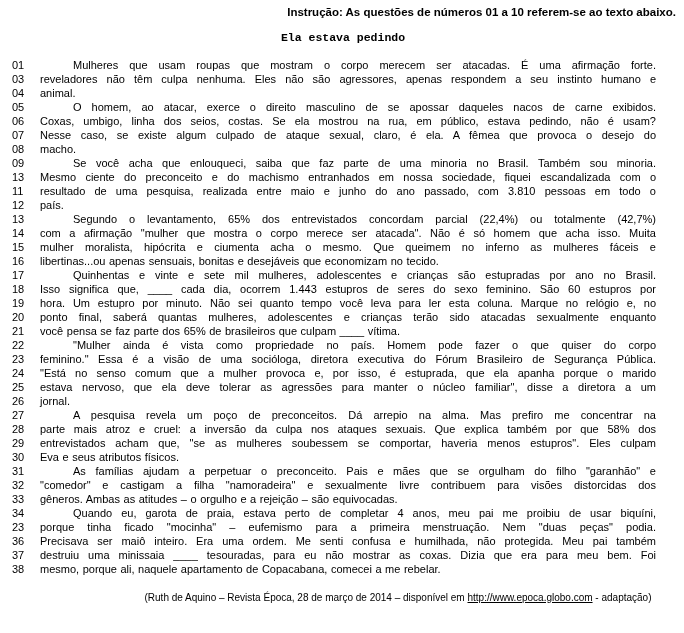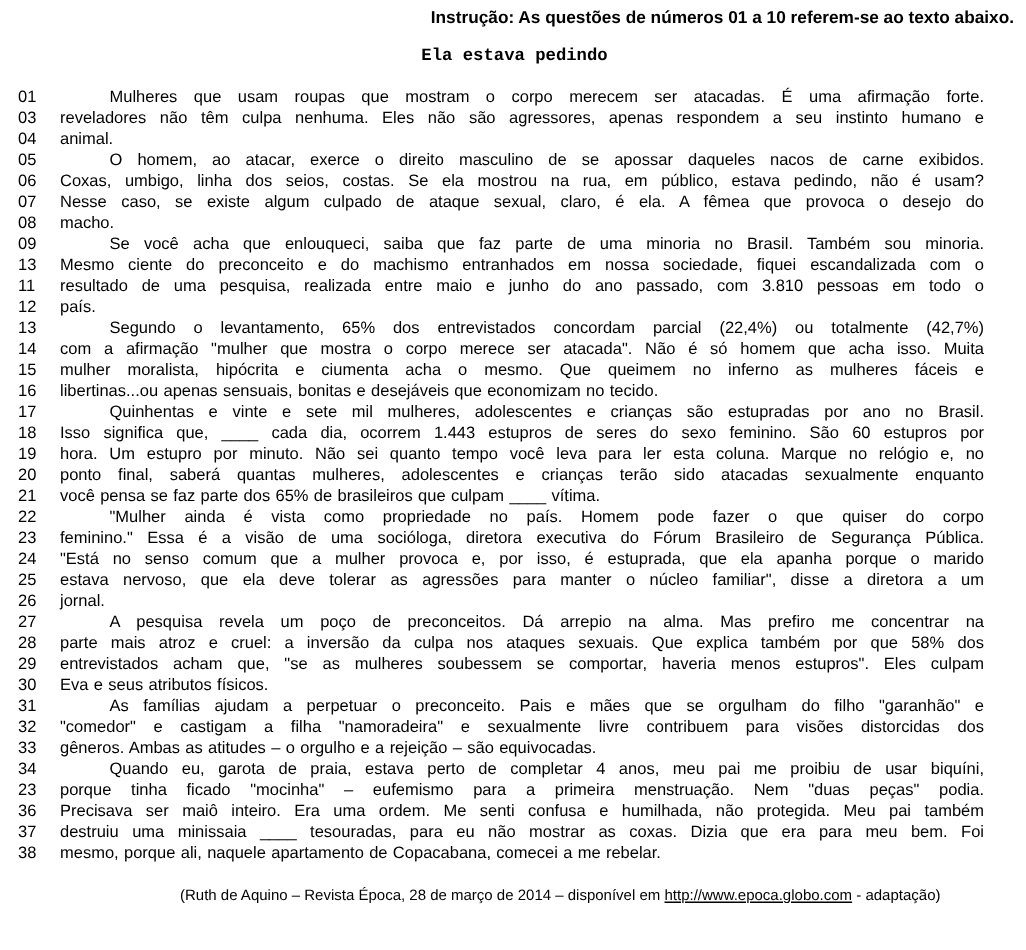--- a/index.html
+++ b/index.html
@@ -37,21 +37,21 @@
     text-align: justify;
     text-align-last: justify;
     padding-right: 20px;
     word-spacing: 0.5px;
   }
   .line.end .line-text { text-align-last: left; }
   .line.indent .line-text { text-indent: 33px; }
   .footer {
     margin-top: 15px;
     margin-left: 110px;
-    text-align: left;
+    text-align: center;
     font-size: 10px;
     line-height: 13px;
   }
   .footer .url { text-decoration: underline; }
 </style>
 </head>
 <body>
 
 <div class="page">
   <div class="instruction">Instrução: As questões de números 01 a 10 referem-se ao texto abaixo.</div>

